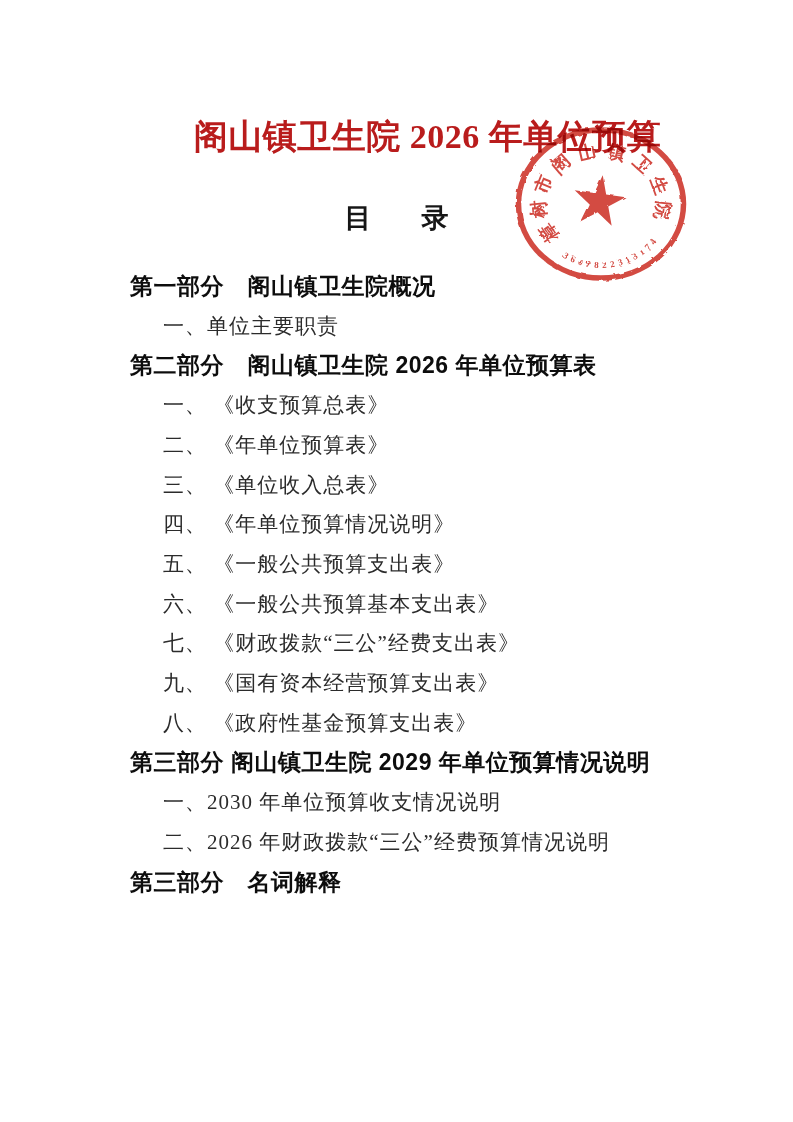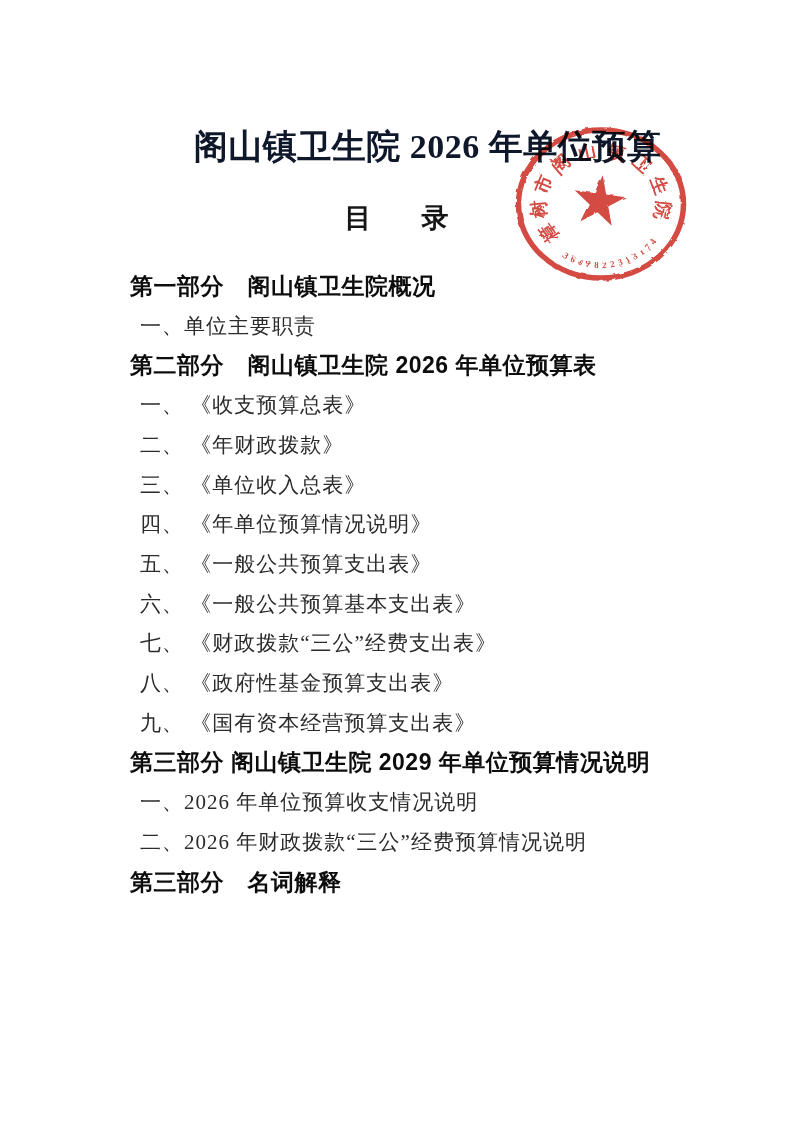--- a/index.html
+++ b/index.html
@@ -14,32 +14,32 @@
     overflow: hidden;
     font-family: "Liberation Serif", "DejaVu Serif", serif;
   }
   .page {
     position: absolute;
     inset: 0;
     background: #ffffff;
   }
   .doc-title {
     position: absolute;
-    top: 124px;
+    top: 114px;
     left: 0;
     width: 100%;
     box-sizing: border-box;
     padding-left: 62px;           
     margin: 0;
     text-align: center;
     font-family: "Liberation Serif", "DejaVu Serif", serif;
     font-weight: bold;
     font-size: 34px;
     letter-spacing: 0.5px;
-    color: #0f172a;
+    color: #b91c1c;
     white-space: nowrap;
   }
   .toc-heading {
     position: absolute;
     top: 203px;
     left: 0;
     width: 100%;
     display: flex;
     justify-content: center;
     gap: 50px;
@@ -64,21 +64,21 @@
     font-weight: 700;
     font-size: 23px;
     letter-spacing: 0.5px;
     color: #0d0d0d;
   }
   .toc-item {
     font-family: "Liberation Serif", "DejaVu Serif", serif;
     font-size: 21px;
     letter-spacing: 1px;
     color: #2b2b2b;
-    margin-left: 10px;
+    margin-left: 33px;
   }
   .seal {
     position: absolute;
     left: 501px;
     top: 104px;
     width: 200px;
     height: 200px;
     mix-blend-mode: multiply;
     opacity: 0.92;
     pointer-events: none;
@@ -98,30 +98,30 @@
   <div class="toc-heading">
     <span>目</span>
     <span>录</span>
   </div>
 
   <nav class="toc">
       <div class="toc-line toc-part">第一部分　阁山镇卫生院概况</div>
       <div class="toc-line toc-item">一、单位主要职责</div>
       <div class="toc-line toc-part">第二部分　阁山镇卫生院 2026 年单位预算表</div>
       <div class="toc-line toc-item">一、 《收支预算总表》</div>
-      <div class="toc-line toc-item">二、 《年财政拨款》</div>
+      <div class="toc-line toc-item">二、 《年单位预算表》</div>
       <div class="toc-line toc-item">三、 《单位收入总表》</div>
       <div class="toc-line toc-item">四、 《年单位预算情况说明》</div>
       <div class="toc-line toc-item">五、 《一般公共预算支出表》</div>
       <div class="toc-line toc-item">六、 《一般公共预算基本支出表》</div>
       <div class="toc-line toc-item">七、 《财政拨款“三公”经费支出表》</div>
+      <div class="toc-line toc-item">九、 《国有资本经营预算支出表》</div>
       <div class="toc-line toc-item">八、 《政府性基金预算支出表》</div>
-      <div class="toc-line toc-item">九、 《国有资本经营预算支出表》</div>
       <div class="toc-line toc-part">第三部分 阁山镇卫生院  2029 年单位预算情况说明</div>
-      <div class="toc-line toc-item">一、2026 年单位预算收支情况说明</div>
+      <div class="toc-line toc-item">一、2030 年单位预算收支情况说明</div>
       <div class="toc-line toc-item">二、2026 年财政拨款“三公”经费预算情况说明</div>
       <div class="toc-line toc-part">第三部分　名词解释</div>
     </nav>
 
   <svg class="seal" viewBox="-100 -100 200 200" xmlns="http://www.w3.org/2000/svg">
     <defs>
       <filter id="sealRough" x="-20%" y="-20%" width="140%" height="140%">
         <feTurbulence type="fractalNoise" baseFrequency="0.12" numOctaves="2" seed="7" result="n"></feTurbulence>
         <feDisplacementMap in="SourceGraphic" in2="n" scale="3"></feDisplacementMap>
       </filter>

